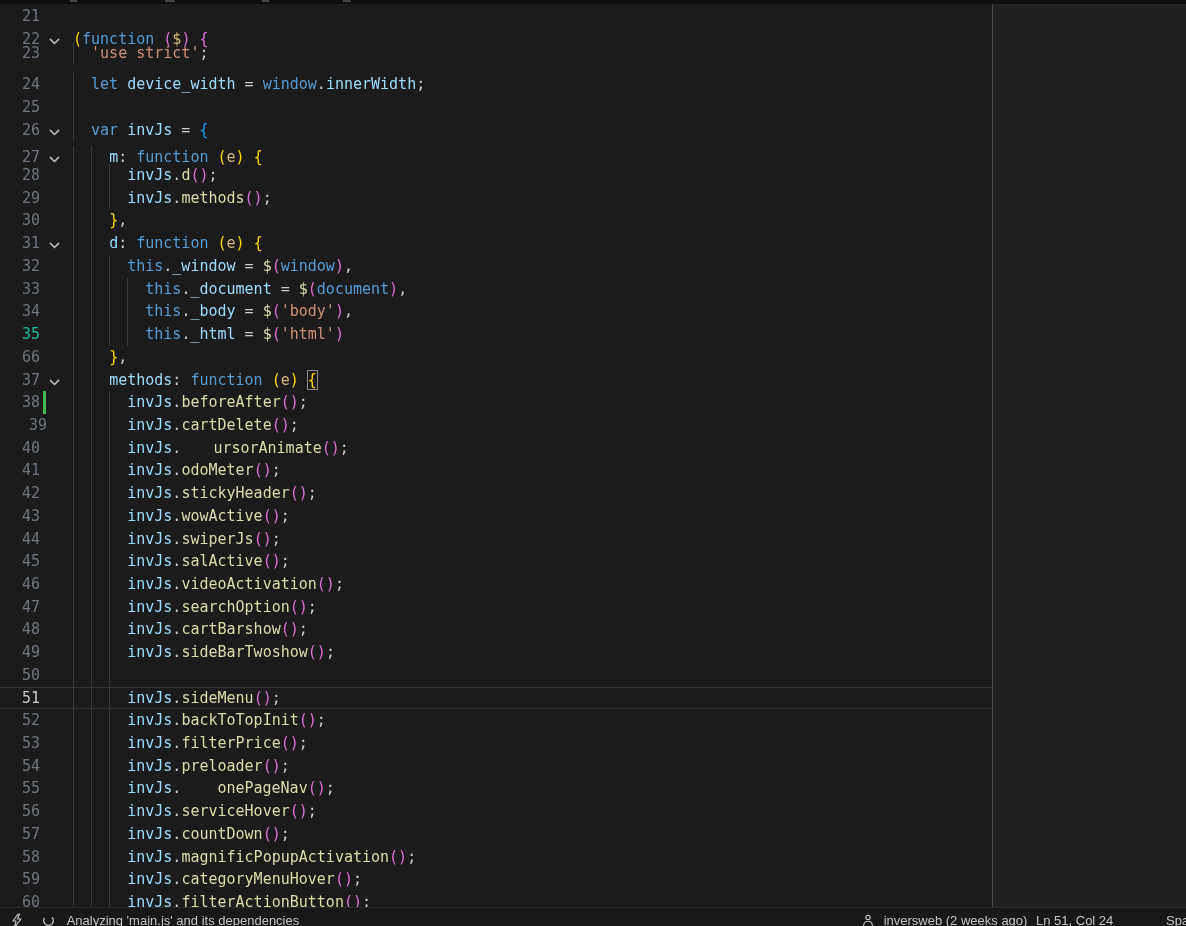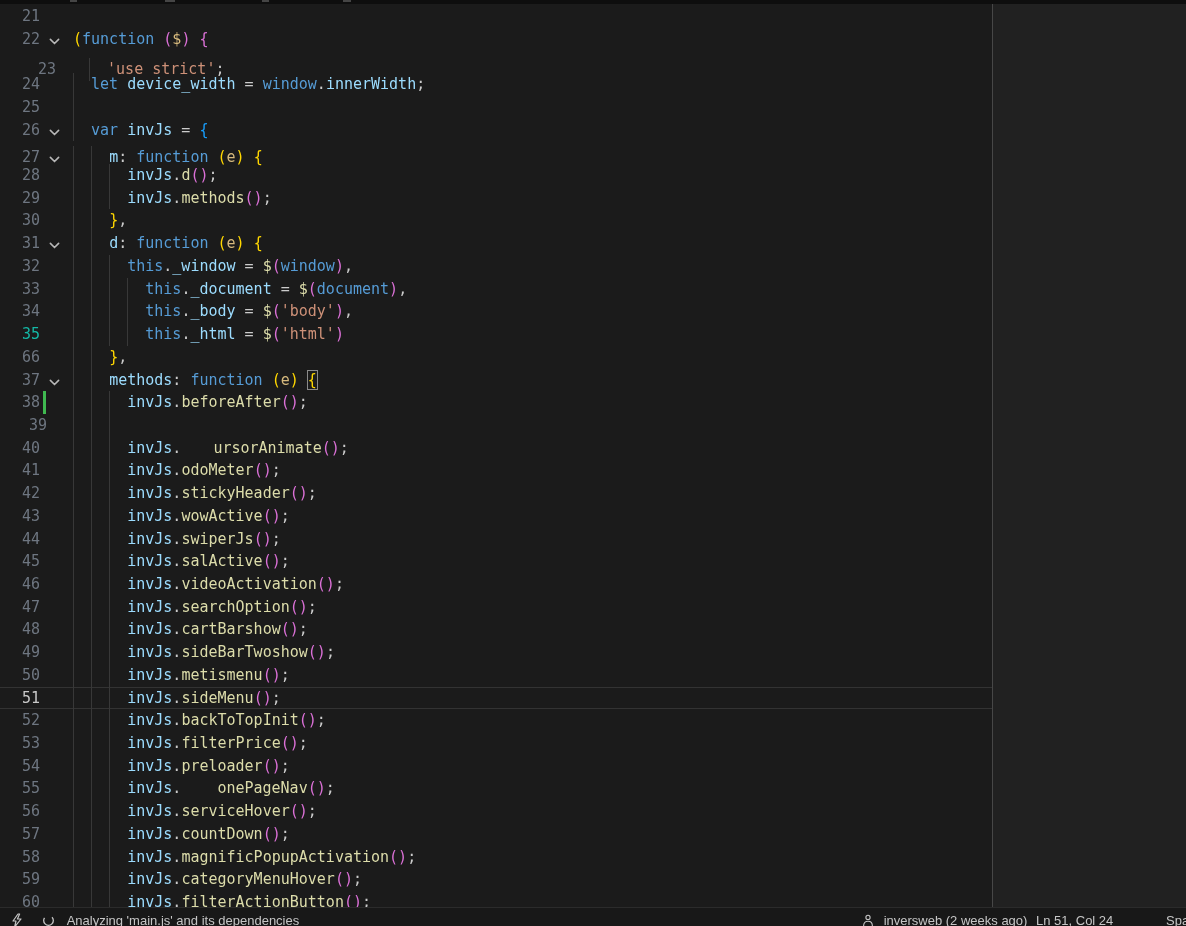--- a/index.html
+++ b/index.html
@@ -51,21 +51,21 @@
         <span class="ln" style="color: rgb(110, 118, 129);">21</span>
         <span class="code"></span>
       </div>
       <div class="line" style="top: 27.72px;">
         <span class="ln" style="color: rgb(110, 118, 129);">22</span>
         <span class="chev"><svg width="13" height="13" viewBox="0 0 12 12">
             <path d="M2.2 4 L6 7.8 L9.8 4" stroke="#b8b8b8" stroke-width="1.5" fill="none" stroke-linecap="round"></path>
           </svg></span>
         <span class="code"><span style="color: rgb(255, 215, 0);">(</span><span style="color: rgb(86, 156, 214);">function</span><span style="color: rgb(204, 204, 204);"> </span><span style="color: rgb(218, 112, 214);">(</span><span style="color: rgb(215, 186, 125);">$</span><span style="color: rgb(218, 112, 214);">)</span><span style="color: rgb(204, 204, 204);"> </span><span style="color: rgb(218, 112, 214);">{</span></span>
       </div>
-      <div class="line" style="top: 58px; margin-left: 16px;">
+      <div class="line" style="top: 42px;">
         <span class="ln" style="color: rgb(110, 118, 129);">23</span>
         <span class="guide" style="left: 73px; background: rgb(56, 56, 56);"></span>
         <span class="code">  <span style="color: rgb(206, 145, 120);">'use strict'</span><span style="color: rgb(204, 204, 204);">;</span></span>
       </div>
       <div class="line" style="top: 73.16px;">
         <span class="ln" style="color: rgb(110, 118, 129);">24</span>
         <span class="guide" style="left: 73px; background: rgb(56, 56, 56);"></span>
         <span class="code">  <span style="color: rgb(86, 156, 214);">let</span><span style="color: rgb(204, 204, 204);"> </span><span style="color: rgb(156, 220, 254);">device_width</span><span style="color: rgb(204, 204, 204);"> = </span><span style="color: rgb(86, 156, 214);">window</span><span style="color: rgb(204, 204, 204);">.</span><span style="color: rgb(156, 220, 254);">innerWidth</span><span style="color: rgb(204, 204, 204);">;</span></span>
       </div>
       <div class="line" style="top: 95.88px;">
@@ -171,20 +171,21 @@
         <span class="guide" style="left: 73px; background: rgb(56, 56, 56);"></span>
         <span class="guide" style="left: 91.07px; background: rgb(56, 56, 56);"></span>
         <span class="guide" style="left: 109.14px; background: rgb(56, 56, 56);"></span>
         <span class="code">      <span style="color: rgb(156, 220, 254);">invJs</span><span style="color: rgb(204, 204, 204);">.</span><span style="color: rgb(220, 220, 170);">beforeAfter</span><span style="color: rgb(218, 112, 214);">()</span><span style="color: rgb(204, 204, 204);">;</span></span>
       </div>
       <div class="line" style="top: 413.96px;">
         <span class="ln" style="color: rgb(110, 118, 129); margin-left: 7px;">39</span>
         <span class="guide" style="left: 73px; background: rgb(56, 56, 56);"></span>
         <span class="guide" style="left: 91.07px; background: rgb(56, 56, 56);"></span>
         <span class="guide" style="left: 109.14px; background: rgb(56, 56, 56);"></span>
+        <span class="code">      <span style="color: rgb(156, 220, 254);">invJs</span><span style="color: rgb(204, 204, 204);">.</span><span style="color: rgb(220, 220, 170);">cartDelete</span><span style="color: rgb(218, 112, 214);">()</span><span style="color: rgb(204, 204, 204);">;</span></span>
       </div>
       <div class="line" style="top: 436.68px;">
         <span class="ln" style="color: rgb(110, 118, 129);">40</span>
         <span class="guide" style="left: 73px; background: rgb(56, 56, 56);"></span>
         <span class="guide" style="left: 91.07px; background: rgb(56, 56, 56);"></span>
         <span class="guide" style="left: 109.14px; background: rgb(56, 56, 56);"></span>
         <span class="code">      <span style="color: rgb(156, 220, 254);">invJs</span><span style="color: rgb(204, 204, 204);">.</span><span style="color: rgb(220, 220, 170); margin-left: 32px;">ursorAnimate</span><span style="color: rgb(218, 112, 214);">()</span><span style="color: rgb(204, 204, 204);">;</span></span>
       </div>
       <div class="line" style="top: 459.4px;">
         <span class="ln" style="color: rgb(110, 118, 129);">41</span>
@@ -247,21 +248,20 @@
         <span class="guide" style="left: 73px; background: rgb(56, 56, 56);"></span>
         <span class="guide" style="left: 91.07px; background: rgb(56, 56, 56);"></span>
         <span class="guide" style="left: 109.14px; background: rgb(56, 56, 56);"></span>
         <span class="code">      <span style="color: rgb(156, 220, 254);">invJs</span><span style="color: rgb(204, 204, 204);">.</span><span style="color: rgb(220, 220, 170);">sideBarTwoshow</span><span style="color: rgb(218, 112, 214);">()</span><span style="color: rgb(204, 204, 204);">;</span></span>
       </div>
       <div class="line" style="top: 663.88px;">
         <span class="ln" style="color: rgb(110, 118, 129);">50</span>
         <span class="guide" style="left: 73px; background: rgb(56, 56, 56);"></span>
         <span class="guide" style="left: 91.07px; background: rgb(56, 56, 56);"></span>
         <span class="guide" style="left: 109.14px; background: rgb(56, 56, 56);"></span>
-        <span class="code">      <span style="color: rgb(156, 220, 254);">invJs</span><span style="color: rgb(204, 204, 204);">.</span><span style="color: rgb(220, 220, 170);">metismenu</span><span style="color: rgb(218, 112, 214);">()</span><span style="color: rgb(204, 204, 204);">;</span></span>
       </div>
       <div class="line current" style="top: 686.6px;">
         <span class="ln" style="color: rgb(200, 200, 200);">51</span>
         <span class="guide" style="left: 73px; background: rgb(56, 56, 56);"></span>
         <span class="guide" style="left: 91.07px; background: rgb(56, 56, 56);"></span>
         <span class="guide" style="left: 109.14px; background: rgb(56, 56, 56);"></span>
         <span class="code">      <span style="color: rgb(156, 220, 254);">invJs</span><span style="color: rgb(204, 204, 204);">.</span><span style="color: rgb(220, 220, 170);">sideMenu</span><span style="color: rgb(218, 112, 214);">()</span><span style="color: rgb(204, 204, 204);">;</span></span>
       </div>
       <div class="line" style="top: 709.32px;">
         <span class="ln" style="color: rgb(110, 118, 129);">52</span>

